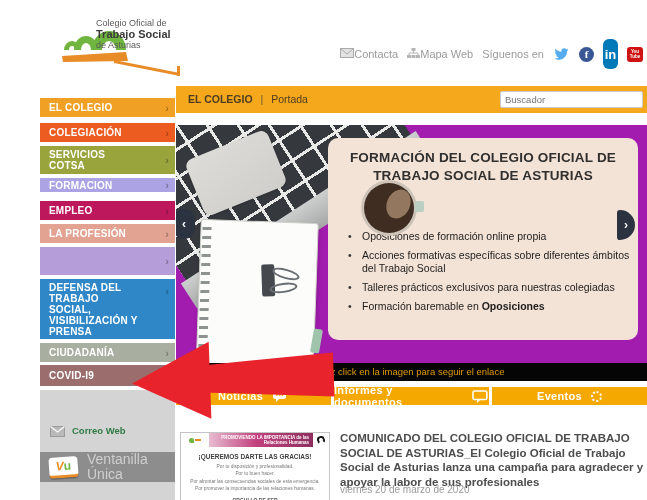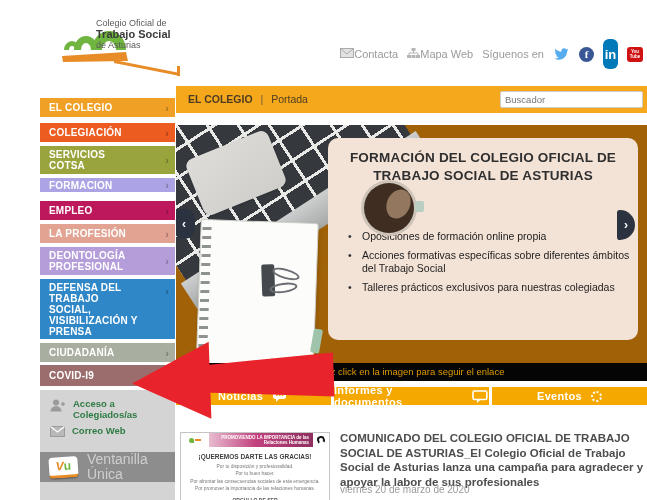--- a/index.html
+++ b/index.html
@@ -49,21 +49,21 @@
   .crumb-bar { position:absolute; left:176px; top:86px; width:471px; height:27px; background:#F5A81C; }
   .crumb { position:absolute; left:12px; top:7px; font-size:10.5px; color:#4d3c22; }
   .crumb .sec { font-weight:bold; }
   .crumb .sep { margin:0 5px; color:#6b5a3a; }
   .searchbox { position:absolute; left:324px; top:5px; width:143px; height:17px; background:#fff;
                border:1px solid #cccccc; border-radius:2px; display:flex; align-items:center; }
   .searchbox input { border:0; outline:none; flex:1; font-size:9.5px; padding:0 4px; color:#555;
                      font-family:"Liberation Sans", sans-serif; background:transparent; }
 
   .carousel { position:absolute; left:176px; top:125px; width:471px; height:238px;
-              background:#a16207; overflow:hidden; }
+              background:#a21caf; overflow:hidden; }
   .keyboard { position:absolute; left:-58px; top:-78px; width:268px; height:178px;
               transform:rotate(-33deg); background-color:#35393d;
               background-image:
                 repeating-linear-gradient(90deg, rgba(0,0,0,0) 0 23px, #e9e9e7 23px 26px),
                 repeating-linear-gradient(0deg, rgba(0,0,0,0) 0 21px, #e9e9e7 21px 24px); }
   .keyboard::after { content:""; position:absolute; left:-6px; right:-6px; bottom:-26px; height:30px;
                      background:linear-gradient(#cdcfcf,#a6a8a8); }
   .tablet { position:absolute; left:16px; top:18px; width:88px; height:60px; border-radius:8px;
             transform:rotate(-22deg); background:linear-gradient(160deg,#dddcd9,#cfcecb);
             box-shadow:0 1px 3px rgba(0,0,0,.18); }
@@ -206,44 +206,35 @@
   </div>
   <div class="menu-item" style="top: 201px; height: 19px; background-color: #be185d;">
     <span class="lbl">EMPLEO</span>
     <span class="chev">›</span>
   </div>
   <div class="menu-item" style="top: 224px; height: 19px; background-color: rgb(227, 163, 146);">
     <span class="lbl">LA PROFESIÓN</span>
     <span class="chev">›</span>
   </div>
   <div class="menu-item" style="top: 247px; height: 28px; background-color: rgb(181, 157, 218);">
-    <span class="lbl">DEONTOLOGÍA PROFESIONAL</span>
     <span class="chev">›</span>
   </div>
   <div class="menu-item narrow" style="top: 279px; height: 60px; background-color: rgb(47, 135, 200);">
     <span class="lbl" style="max-width:92px;">DEFENSA DEL TRABAJO SOCIAL, VISIBILIZACIÓN Y PRENSA</span>
     <span class="chev" style="top:12px;">›</span>
   </div>
   <div class="menu-item" style="top: 343px; height: 19px; background-color: rgb(169, 175, 160);">
     <span class="lbl">CIUDADANÍA</span>
     <span class="chev">›</span>
   </div>
   <div class="menu-item" style="top: 365px; height: 21px; background-color: rgb(156, 109, 109);">
     <span class="lbl">COVID-I9</span>
   </div>
 
   <div class="side-panel">
-    <div class="side-link" style="top:9px;">
-      <svg width="16" height="13" viewBox="0 0 16 13">
-        <circle cx="6" cy="3.4" r="3" fill="#9b9b9b"></circle>
-        <path d="M0.5 12.5 a5.5 5.5 0 0 1 11 0 z" fill="#9b9b9b"></path>
-        <path d="M11 5 h4 M13 3 v4" stroke="#9b9b9b" stroke-width="1.4"></path>
-      </svg>
-      <span style="width:78px;">Acceso a Colegiados/as</span>
-    </div>
     <div class="side-link" style="top:36px;">
       <svg width="15" height="11" viewBox="0 0 15 11">
         <rect x="0.5" y="0.5" width="14" height="10" fill="#b9b9b9" stroke="#9b9b9b"></rect>
         <path d="M0.5 0.5 L7.5 6 L14.5 0.5" fill="none" stroke="#ffffff" stroke-width="1.2"></path>
       </svg>
       <span>Correo Web</span>
     </div>
     <div class="vu-band">
       <span class="vu-card">
         <span class="v">V</span>
@@ -278,20 +269,21 @@
       <div class="clip-loop loop2"></div>
     </div>
     <div class="eraser"></div>
 
     <div class="beige">
       <h1>FORMACIÓN DEL COLEGIO OFICIAL DE TRABAJO SOCIAL DE ASTURIAS</h1>
       <ul class="bullets">
         <li><span>Oposiciones de formación online propia</span></li>
         <li><span>Acciones formativas específicas sobre diferentes ámbitos del Trabajo Social</span></li>
         <li><span>Talleres prácticos exclusivos para nuestras colegiadas</span></li>
+        <li><span>Formación baremable en </span><span class="bold">Oposiciones</span></li>
       </ul>
     </div>
     <div class="cup"></div>
 
     <div class="nav-btn nav-left">‹</div>
     <div class="nav-btn nav-right">›</div>
   </div>
 
   <div class="caption-bar">Haz click en la imagen para seguir el enlace</div>
 

